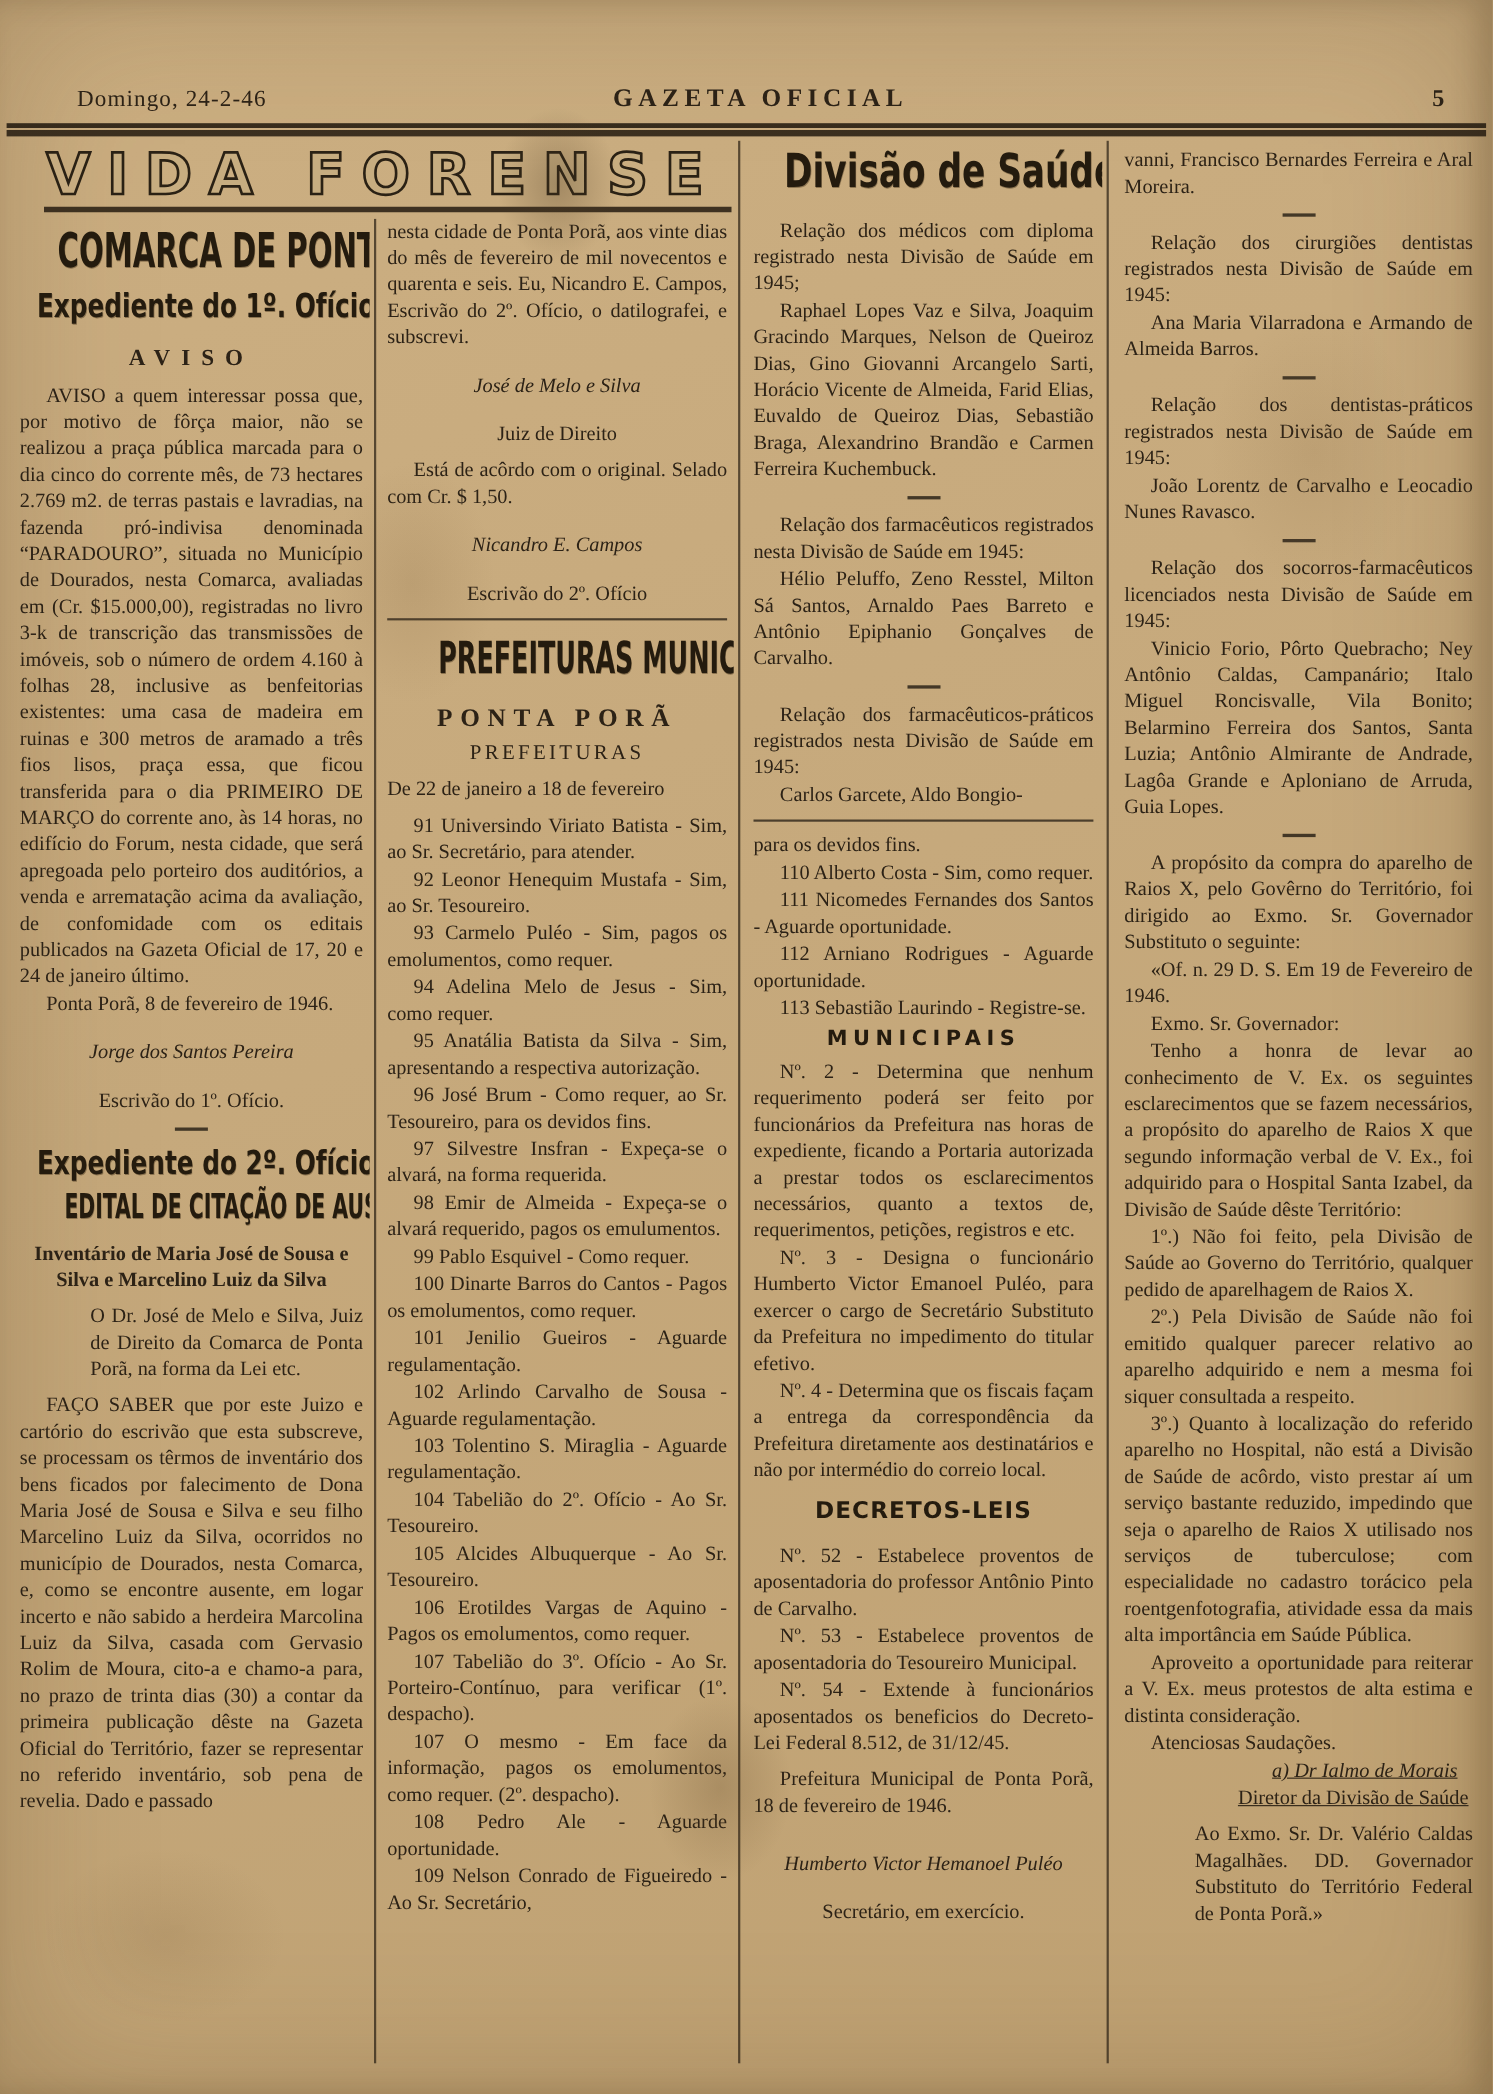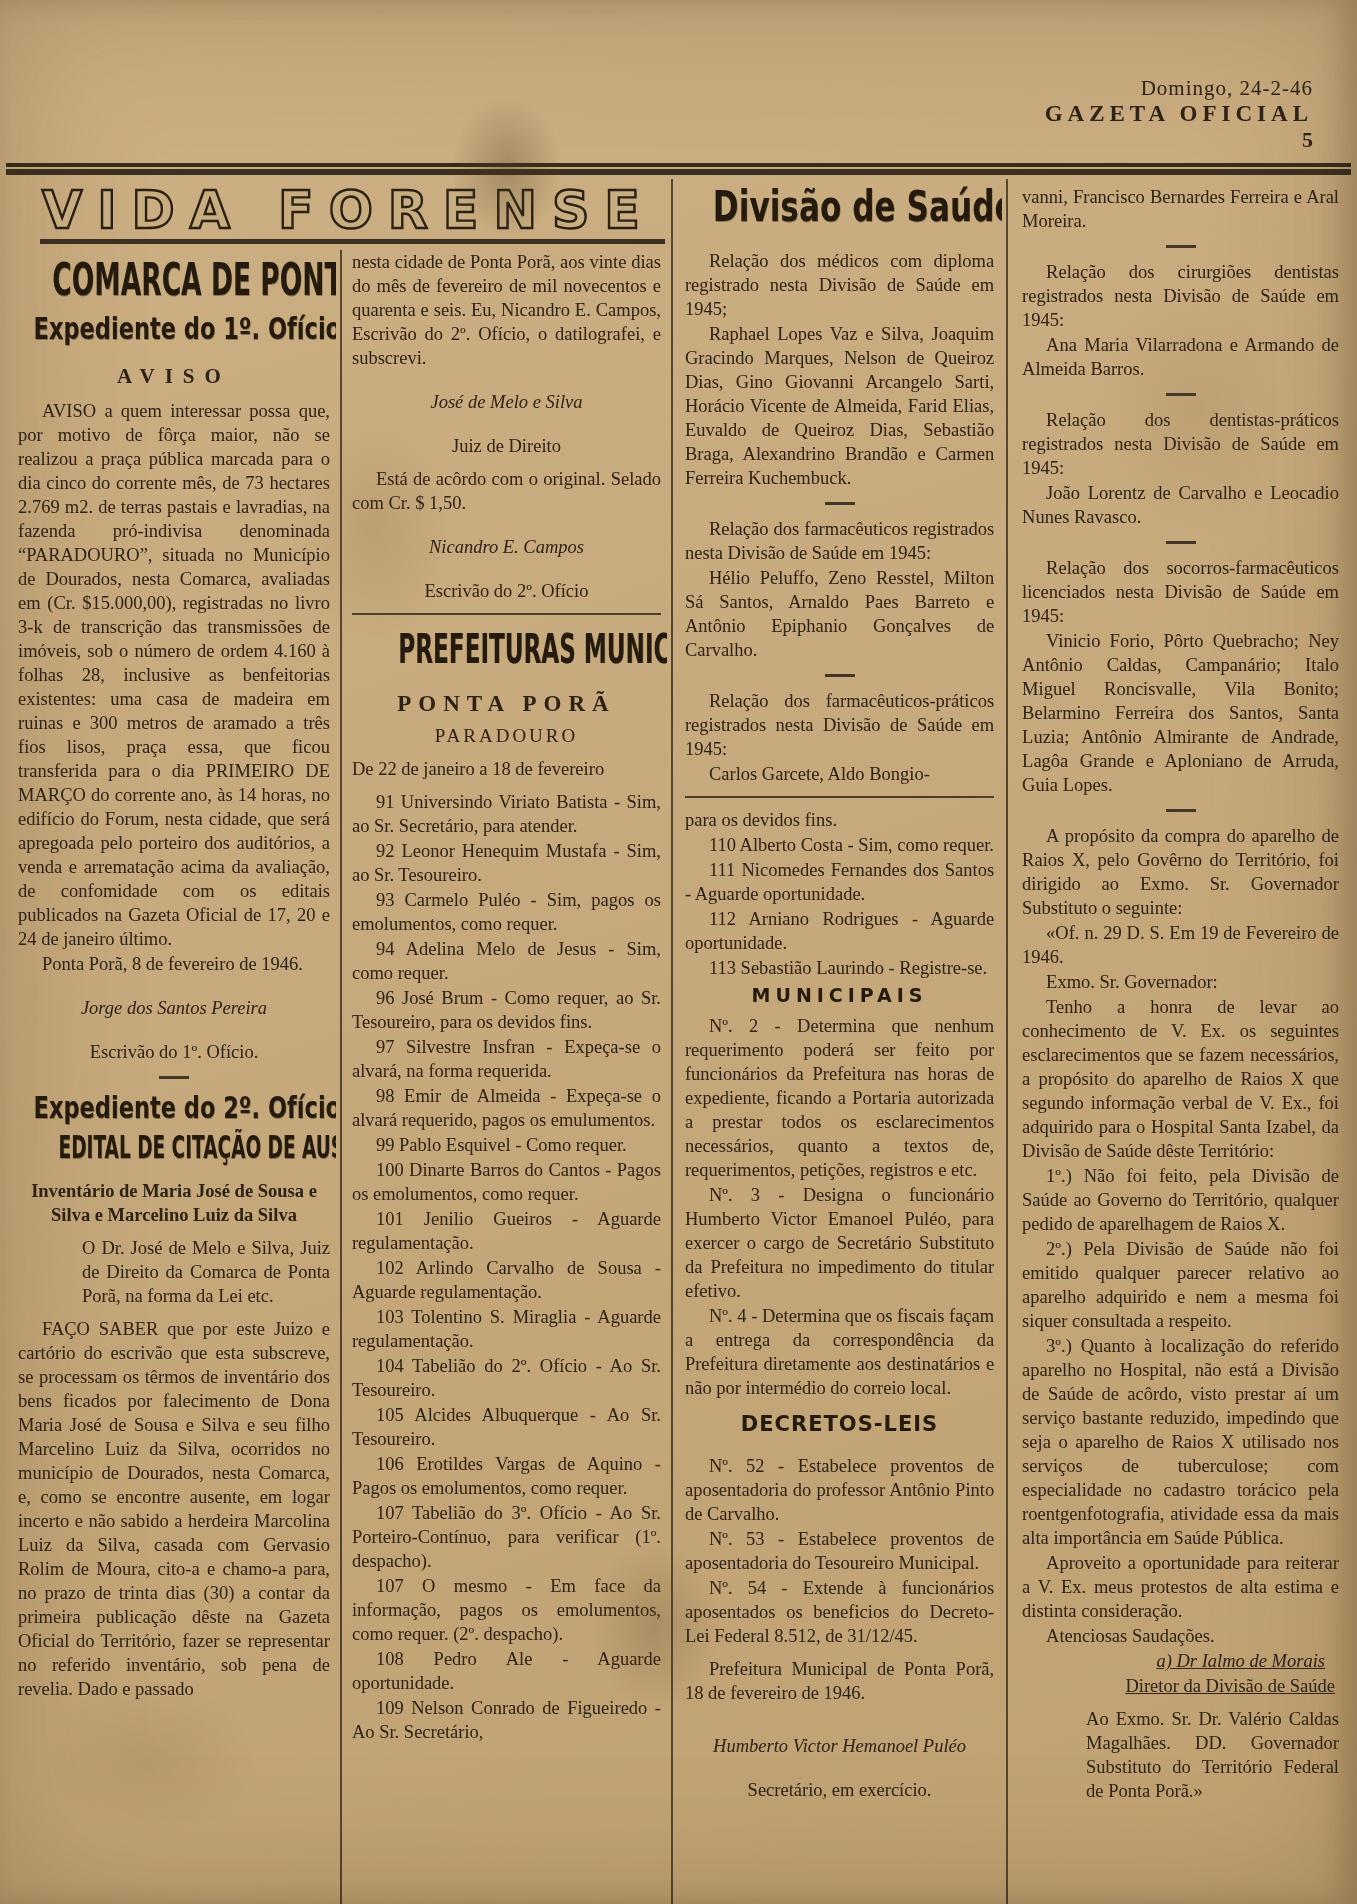--- a/index.html
+++ b/index.html
@@ -7,21 +7,21 @@
     background:linear-gradient(160deg,#ccaf82 0%,#c6a97c 45%,#bfa172 100%);
     box-shadow:inset 0 0 140px rgba(88,64,34,.28), inset -14px 0 24px rgba(70,50,25,.22);
     font-family:"Liberation Serif","DejaVu Serif",serif;color:#2c2216;}
   .stain{position:absolute;border-radius:50%;pointer-events:none;}
   .s1{left:452px;top:98px;width:110px;height:140px;background:radial-gradient(closest-side,rgba(74,56,32,.30),rgba(74,56,32,0));}
   .s2{left:300px;top:420px;width:150px;height:220px;background:radial-gradient(closest-side,rgba(110,80,44,.14),rgba(110,80,44,0));}
   .s3{left:590px;top:1540px;width:130px;height:170px;background:radial-gradient(closest-side,rgba(84,60,30,.22),rgba(84,60,30,0));}
   .s4{left:1100px;top:280px;width:190px;height:260px;background:radial-gradient(closest-side,rgba(110,80,44,.12),rgba(110,80,44,0));}
   .s5{left:40px;top:1680px;width:220px;height:160px;background:radial-gradient(closest-side,rgba(110,80,44,.14),rgba(110,80,44,0));}
 
-  .header{display:flex;align-items:flex-end;padding:76px 44px 8px 70px;font-size:21px;flex-direction:column;}
+  .header{display:flex;align-items:flex-end;padding:76px 44px 8px 70px;font-size:21px;}
   .header-date{flex:1;letter-spacing:1px;}
   .header-title{font-weight:bold;font-size:23px;letter-spacing:5px;}
   .header-page{flex:1;text-align:right;font-size:22px;font-weight:bold;}
   .thick-rule{height:12px;margin:2px 6px 0 6px;
     background:linear-gradient(rgba(40,30,18,.9) 0 4px,rgba(40,30,18,0) 4px 6px,rgba(40,30,18,.88) 6px 12px);}
 
   .cols{display:flex;align-items:stretch;padding:4px 12px 0 12px;height:1748px;overflow:hidden;}
   .vdiv{width:2px;background:rgba(42,32,19,.72);margin:0 4px;}
   .col{overflow:hidden;}
   .left-wrap{width:655px;display:flex;flex-direction:column;}
@@ -109,28 +109,29 @@
           <p class="par par-noindent">nesta cidade de Ponta Porã, aos vinte dias do mês de fevereiro de mil novecentos e quarenta e seis. Eu, Nicandro E. Campos, Escrivão do 2º. Ofício, o datilografei, e subscrevi.</p>
           <p class="par center italic sig">José de Melo e Silva</p>
           <p class="par center">Juiz de Direito</p>
           <div class="gap-s"></div>
           <p class="par">Está de acôrdo com o original. Selado com Cr. $ 1,50.</p>
           <p class="par center italic sig">Nicandro E. Campos</p>
           <p class="par center">Escrivão do 2º. Ofício</p>
           <div class="hrule"></div>
           <div class="stamp stamp-pref">PREFEITURAS MUNICIPAIS</div>
           <div class="h-ponta">PONTA PORÃ</div>
-          <div class="h-exped2">PARADOURO</div>
+          <div class="h-exped2">PREFEITURAS</div>
           <p class="par par-noindent">De 22 de janeiro a 18 de fevereiro</p>
           <div class="gap-s"></div>
           <div>
               <p class="par">91 Universindo Viriato Batista - Sim, ao Sr. Secretário, para atender.</p>
               <p class="par">92 Leonor Henequim Mustafa - Sim, ao Sr. Tesoureiro.</p>
               <p class="par">93 Carmelo Puléo - Sim, pagos os emolumentos, como requer.</p>
               <p class="par">94 Adelina Melo de Jesus - Sim, como requer.</p>
+              <p class="par">95 Anatália Batista da Silva - Sim, apresentando a respectiva autorização.</p>
               <p class="par">96 José Brum - Como requer, ao Sr. Tesoureiro, para os devidos fins.</p>
               <p class="par">97 Silvestre Insfran - Expeça-se o alvará, na forma requerida.</p>
               <p class="par">98 Emir de Almeida - Expeça-se o alvará requerido, pagos os emulumentos.</p>
               <p class="par">99 Pablo Esquivel - Como requer.</p>
               <p class="par">100 Dinarte Barros do Cantos - Pagos os emolumentos, como requer.</p>
               <p class="par">101 Jenilio Gueiros - Aguarde regulamentação.</p>
               <p class="par">102 Arlindo Carvalho de Sousa - Aguarde regulamentação.</p>
               <p class="par">103 Tolentino S. Miraglia - Aguarde regulamentação.</p>
               <p class="par">104 Tabelião do 2º. Ofício - Ao Sr. Tesoureiro.</p>
               <p class="par">105 Alcides Albuquerque - Ao Sr. Tesoureiro.</p>

